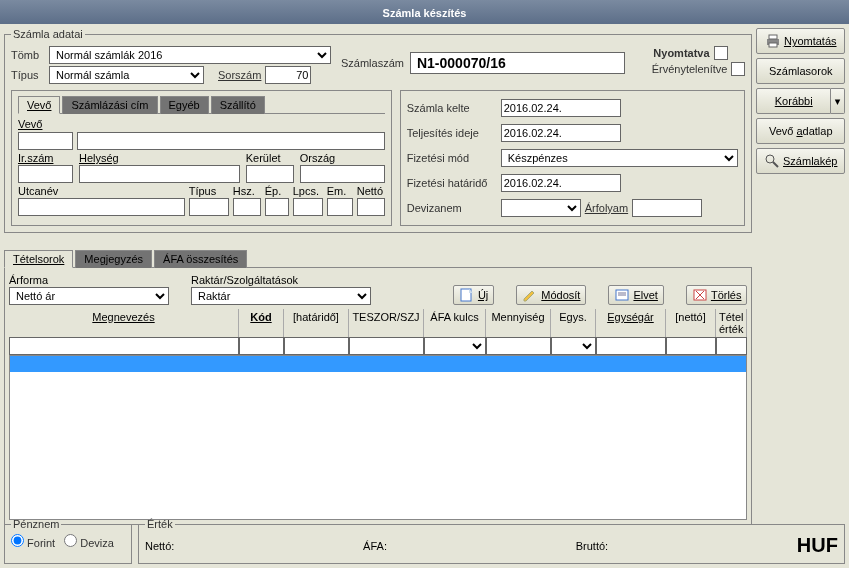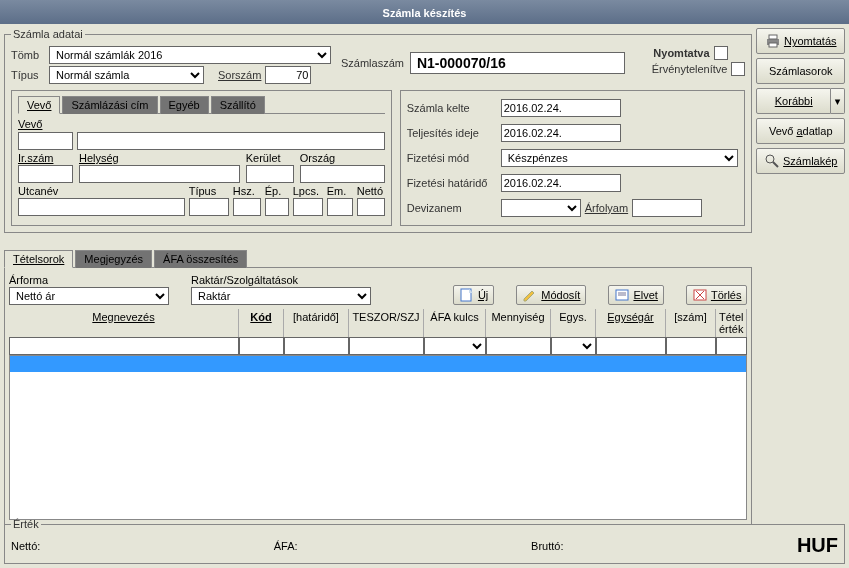--- a/index.html
+++ b/index.html
@@ -221,21 +221,21 @@
 
    <div class="grid-head" style="margin-top:4px; border:none; background:transparent;">
     <div style="width:230px;" class="ul">Megnevezés</div>
     <div style="width:45px;font-weight:bold;" class="ul">Kód</div>
     <div style="width:65px;">[határidő]</div>
     <div style="width:75px;">TESZOR/SZJ</div>
     <div style="width:62px;">ÁFA kulcs</div>
     <div style="width:65px;">Mennyiség</div>
     <div style="width:45px;">Egys.</div>
     <div style="width:70px;" class="ul">Egységár</div>
-    <div style="width:50px;">[szám]</div>
+    <div style="width:50px;">[nettó]</div>
     <div style="flex:1;">Tétel érték</div>
    </div>
    <div class="grid-row">
     <div style="width:230px;"><input type="text" style="width: 100%; border: none; height: 16px;"></div>
     <div style="width:45px;"></div>
     <div style="width:65px;"></div>
     <div style="width:75px;"></div>
     <div style="width:62px;"><select style="width:100%; border:none; height:16px;"></select></div>
     <div style="width:65px;"></div>
     <div style="width:45px;"><select style="width:100%; border:none; height:16px;"></select></div>
@@ -274,20 +274,25 @@
         <svg class="icon" viewBox="0 0 16 16">
           <circle cx="6" cy="6" r="4" fill="none" stroke="#555"></circle>
           <line x1="9" y1="9" x2="14" y2="14" stroke="#555" stroke-width="2"></line>
         </svg>
         <span class="ul">Számlakép</span>
       </div>
  </div>
 </div>
 
 <div class="footer">
+ <fieldset style="width:128px;">
+  <legend>Pénznem</legend>
+  <label><input type="radio" name="penznem" checked="" style=""> <span>Forint</span></label>
+  <label style="margin-left:6px;"><input type="radio" name="penznem" style=""> <span>Deviza</span></label>
+ </fieldset>
  <fieldset style="flex:1;">
   <legend>Érték</legend>
   <div class="totals">
    <span>Nettó:</span>
    <span>ÁFA:</span>
    <span>Bruttó:</span>
    <span class="huf">HUF</span>
   </div>
  </fieldset>
 </div>

